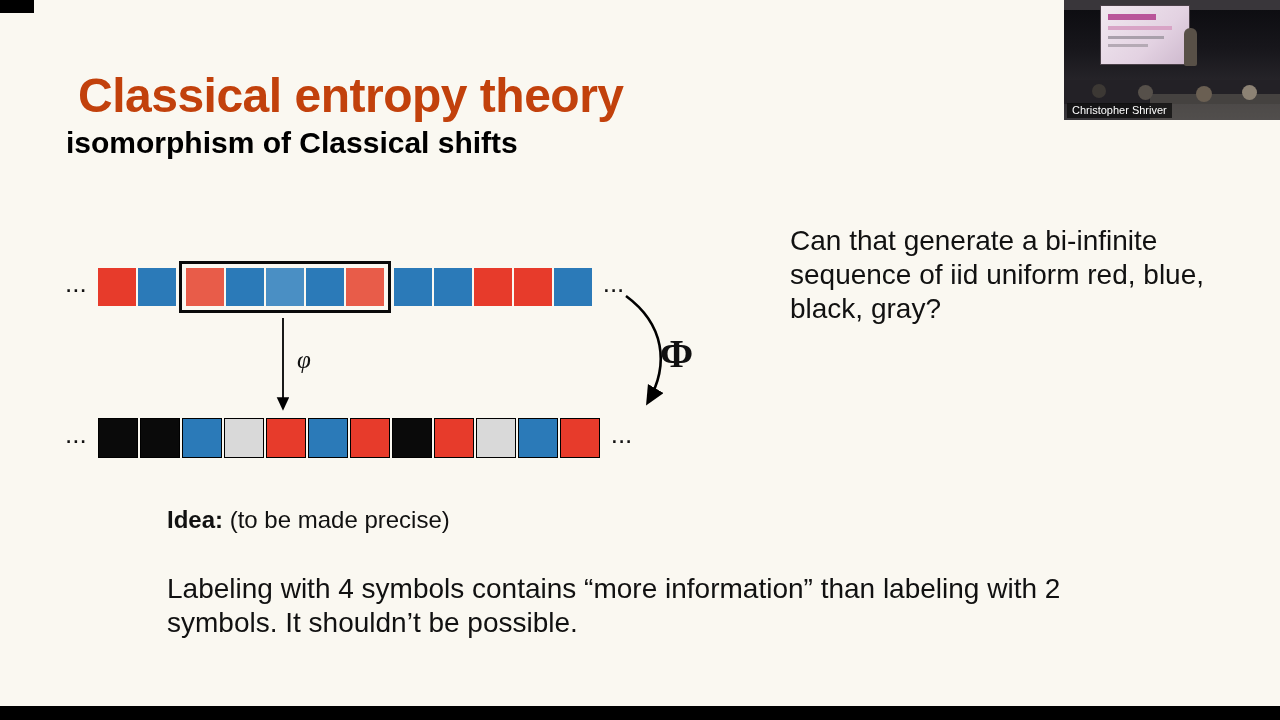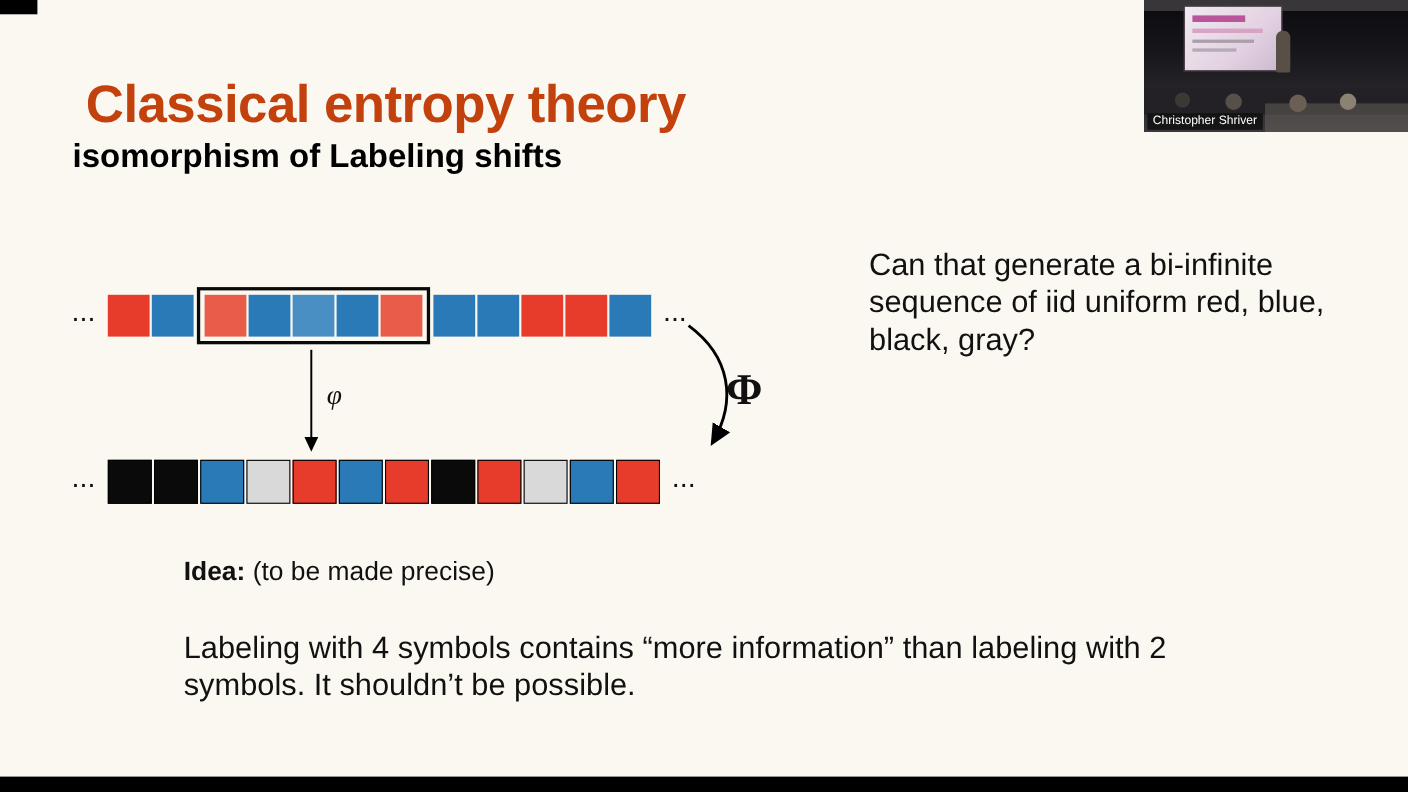--- a/index.html
+++ b/index.html
@@ -32,21 +32,21 @@
 
   
   .right-text{position:absolute;left:790px;top:224px;width:448px;font-size:28px;line-height:34px;}
   .right-text p{margin:0 0 34px 0;}
   .idea-line{position:absolute;left:167px;top:506px;font-size:24px;}
   .idea-label{font-weight:700;}
   .conclusion{position:absolute;left:167px;top:572px;width:968px;font-size:28px;line-height:34px;}
 
   
   .webcam{position:absolute;right:0;top:0;width:216px;height:120px;overflow:hidden;
-    background:linear-gradient(180deg,#0b0b0f 0%,#17161b 40%,#27252a 70%,#3a383c 100%);padding-left:24px;}
+    background:linear-gradient(180deg,#0b0b0f 0%,#17161b 40%,#27252a 70%,#3a383c 100%);}
   .wc-ceiling{position:absolute;left:0;top:0;width:100%;height:10px;background:#39363a;}
   .wc-screen{position:absolute;left:36px;top:5px;width:88px;height:58px;
     background:linear-gradient(135deg,#f1e9f0 0%,#e3d2e2 60%,#cdb8cd 100%);
     border:1px solid #4a4048;}
   .wc-bar1{position:absolute;left:7px;top:8px;width:48px;height:6px;background:#b9559a;}
   .wc-bar2{position:absolute;left:7px;top:20px;width:64px;height:4px;background:#d8a4c6;}
   .wc-bar3{position:absolute;left:7px;top:30px;width:56px;height:3px;background:#a9a0ab;}
   .wc-bar4{position:absolute;left:7px;top:38px;width:40px;height:3px;background:#b5aab5;}
   .wc-person{position:absolute;left:120px;top:28px;width:13px;height:38px;background:#585047;border-radius:6px 6px 2px 2px;}
   .wc-row-band{position:absolute;left:0;bottom:16px;width:100%;height:24px;background:#232126;}
@@ -61,21 +61,21 @@
 
   svg.diagram-arrows{position:absolute;left:0;top:0;width:1280px;height:720px;pointer-events:none;}
 </style>
 </head>
 <body>
 
 <div class="letterbox-corner"></div>
 <div class="letterbox-bottom"></div>
 
 <h1 class="slide-title" style="margin: 14px; color: #c2410c;">Classical entropy theory</h1>
-<h2 class="slide-subtitle" style="margin:0;">isomorphism of Labeling shifts</h2>
+<h2 class="slide-subtitle" style="margin:0;">isomorphism of Classical shifts</h2>
 
 <div class="seq-row" id="top-row">
   <span class="ellipsis">...</span>
   <span class="cells">
       <span class="cell" style="background: rgb(231, 59, 43);"></span>
       <span class="cell" style="background: rgb(43, 122, 184);"></span>
       <span class="cell-box">
         <span class="cell" style="background: rgb(232, 92, 73);"></span>
         <span class="cell" style="background: rgb(43, 122, 184);"></span>
         <span class="cell" style="background: rgb(74, 143, 196);"></span>

